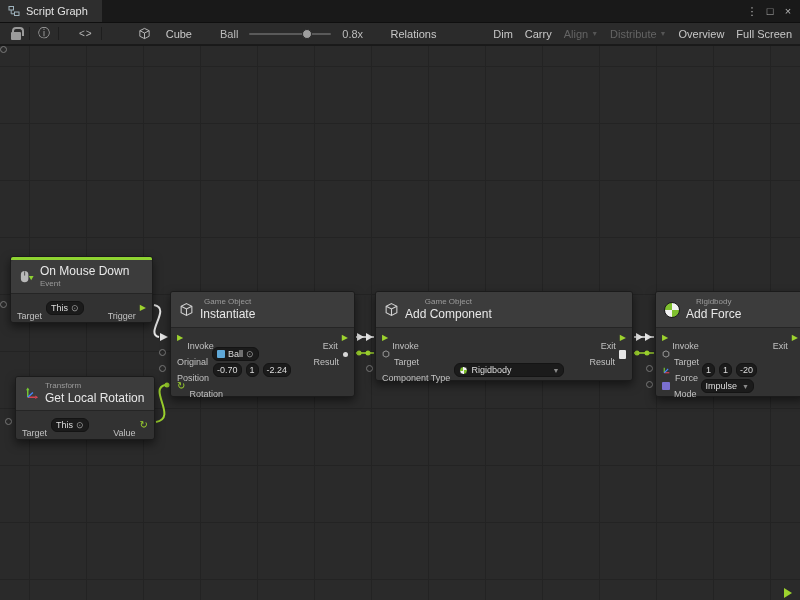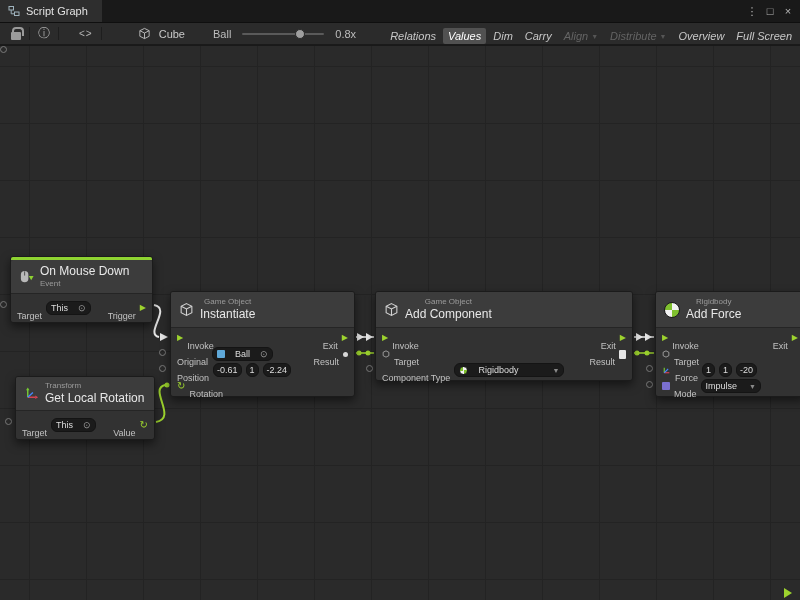--- a/index.html
+++ b/index.html
@@ -23,21 +23,21 @@
   .tb-item { display:flex; align-items:center; padding:0 5px; height:100%; white-space:nowrap; }
   .tb-sep { width:1px; height:13px; background:#1e1e1e; margin:0 3px; }
   .lock { position:relative; width:10px; height:8px; background:#9a9a9a; border-radius:1px; margin-top:4px; }
   .lock:before { content:""; position:absolute; left:1px; top:-5px; width:8px; height:7px;
     border:2px solid #9a9a9a; border-bottom:none; border-radius:4px 4px 0 0; }
   .info-glyph { font-size:12px; color:#a8a8a8; }
   .code-glyph { font-size:10px; letter-spacing:1px; color:#b5b5b5; }
   .zoom-track { position:relative; width:82px; height:2px; background:#5a5a5a; margin:0 6px; border-radius:1px; }
   .zoom-handle { position:absolute; top:-4px; left:53px; width:10px; height:10px; border-radius:50%;
     background:#9e9e9e; border:1px solid #2a2a2a; }
-  .tb-buttons { margin-left:auto; display:flex; align-items:flex-end; height:100%;font-style:italic; }
+  .tb-buttons { margin-left:auto; display:flex; align-items:center; height:100%; }
   .tb-btn { display:flex; align-items:center; gap:3px; padding:2px 5px; margin:0 1px; border-radius:2px;
     color:#c8c8c8; cursor:default; }
   .tb-btn.active { background:#515151; color:#fff;margin-top:46px; }
   .tb-btn.disabled { color:#646464; }
   .dd-arrow { font-size:7px; color:#8a8a8a; }
   .tb-btn.disabled .dd-arrow { color:#555; }
 
   
   .canvas { position:absolute; top:46px; left:0; width:800px; height:554px; overflow:hidden;
     background-color:#2a2a2a;
@@ -58,21 +58,21 @@
   .nhead.h34 { height:34px; }
   .tgrp { display:flex; flex-direction:column; line-height:1.25; }
   .ncat { font-size:8px; color:#9b9b9b; }
   .nname { font-size:12px; color:#e8e8e8; }
   .nbody { padding:2px 0; }
   .nrow { display:flex; align-items:center; gap:4px; height:16px; padding:0 6px; font-size:9px; }
   .nrow.tall { height:24px; }
   .sp { flex:1; }
   .rlabel { color:#c2c2c2;margin-top:16px; }
   .parrow { color:#9dd32e; font-size:8px; line-height:1; }
-  .chip { display:inline-flex; align-items:center; gap:10px; background:#1b1b1b; border:1px solid #141414;
+  .chip { display:inline-flex; align-items:center; gap:3px; background:#1b1b1b; border:1px solid #141414;
     border-radius:6px; padding:1px 4px; font-size:9px; color:#ddd; }
   .chip.num { padding:1px 3px; }
   .picker { color:#9a9a9a; font-size:9px; }
   .ddchip .dd-arrow { margin-left:2px; }
   .result-dot { width:5px; height:5px; border-radius:50%; background:#d8d8d8; }
   .doc-icon { width:7px; height:9px; background:#e6e6e6; border-radius:1px; }
   .rot-glyph { color:#9dd32e; font-size:10px; line-height:1; }
   .cube-mini { width:8px; height:8px; }
   .rb-circle { border-radius:50%;
     background:conic-gradient(#f2f2f2 0 90deg, #7fc02f 90deg 180deg, #f2f2f2 180deg 270deg, #7fc02f 270deg 360deg);
@@ -109,21 +109,21 @@
     </span>
   <span class="tb-sep"></span>
   <span class="tb-item">
       <span class="info-glyph">ⓘ</span>
     </span>
   <span class="tb-sep"></span>
   <span class="tb-item" style="margin-left:12px;">
       <span class="code-glyph">&lt;&gt;</span>
     </span>
   <span class="tb-sep"></span>
-  <span class="tb-item" style="margin-left:28px; gap:8px;">
+  <span class="tb-item" style="margin-left:28px; gap:15px;">
     <svg width="13" height="13" viewBox="0 0 14 14">
       <path d="M7 1.5 12 4v6L7 12.5 2 10V4z" fill="none" stroke="#bdbdbd" stroke-width="1"></path>
       <path d="M2 4l5 2.5L12 4M7 6.5v6" fill="none" stroke="#bdbdbd" stroke-width="1"></path>
     </svg>
     <span>Cube</span>
   </span>
   <span class="tb-item" style="margin-left:18px; color:#bdbdbd;">Ball</span>
   <span class="zoom-track">
     <span class="zoom-handle"></span>
   </span>
@@ -278,21 +278,21 @@
           <span>Ball</span>
           <span class="picker">⊙</span>
         </span>
         <span class="sp"></span>
         <span class="rlabel">Result</span>
         <span class="result-dot"></span>
       </div>
       <div class="nrow">
         <span class="rlabel">Position</span>
         <span class="chip num">
-            <span>-0.61</span>
+            <span>-0.70</span>
           </span>
         <span class="chip num">
             <span>1</span>
           </span>
         <span class="chip num">
             <span>-2.24</span>
           </span>
       </div>
       <div class="nrow">
         <span class="rot-glyph">↻</span>

